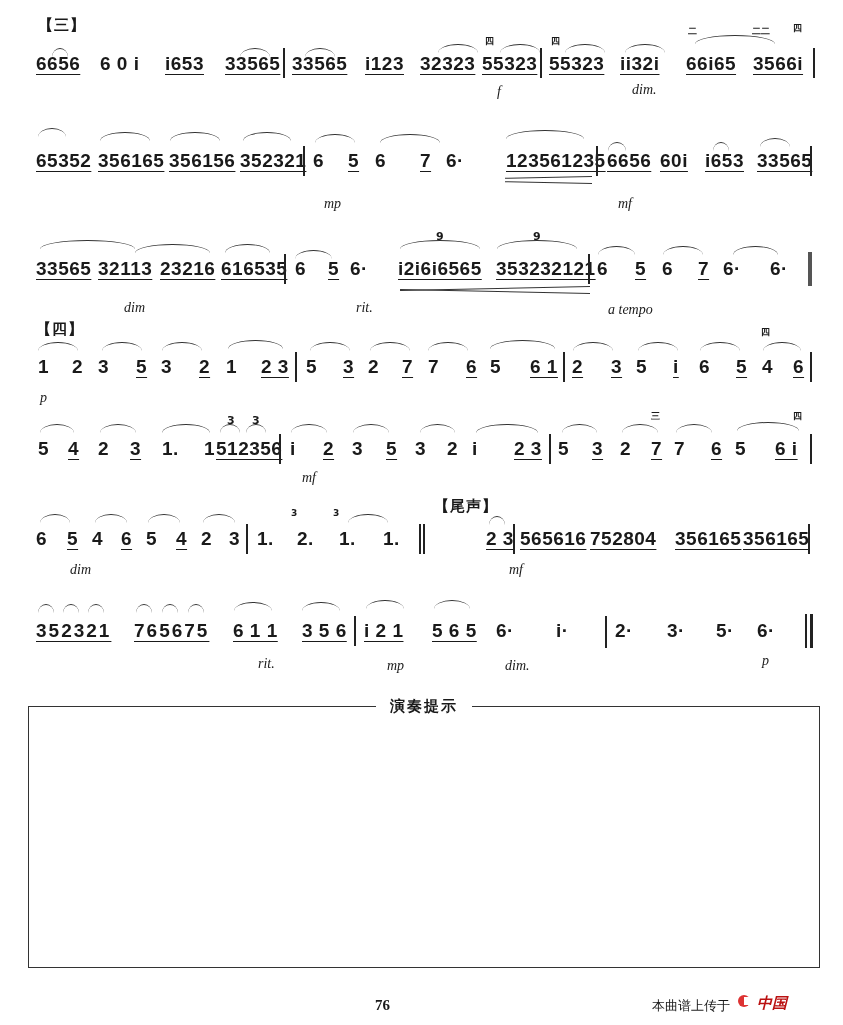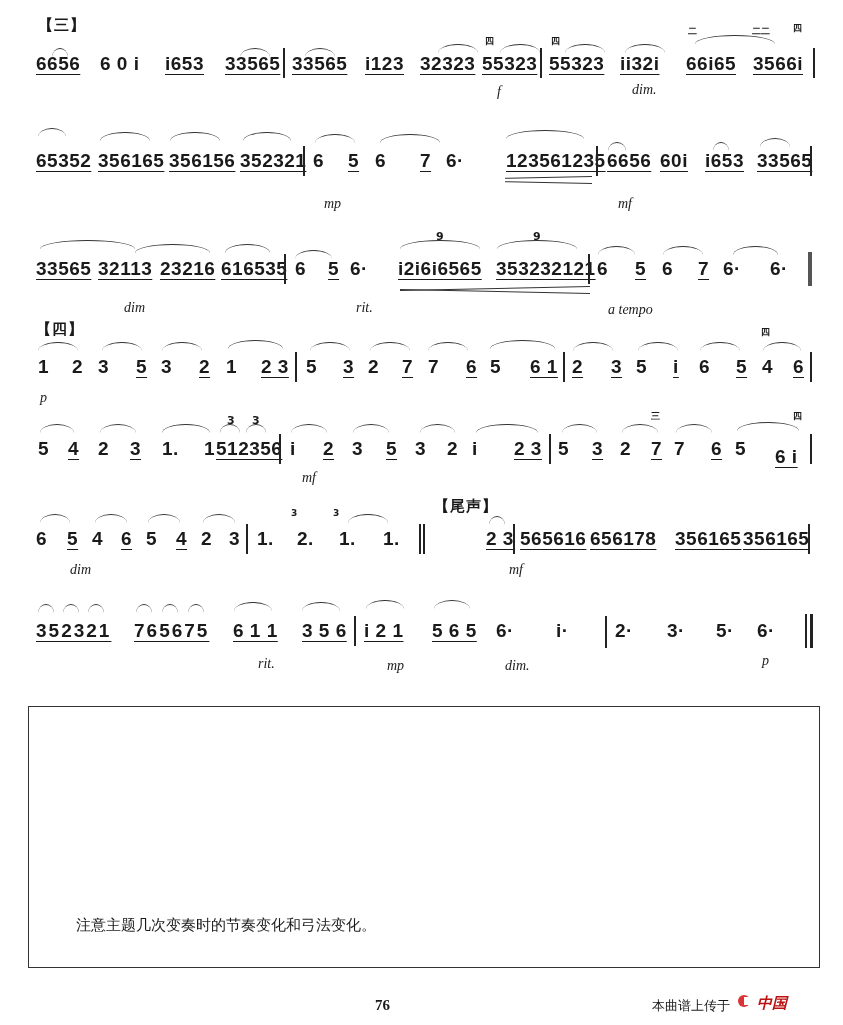--- a/index.html
+++ b/index.html
@@ -232,21 +232,21 @@
   <span class="notes" style="left:472px;top:20px;">i</span>
   <span class="notes ul" style="left:514px;top:20px;">2 3</span>
   <div class="bar" style="left:549px;top:16px;height:30px;"></div>
   <span class="notes" style="left:558px;top:20px;">5</span>
   <span class="notes ul" style="left:592px;top:20px;">3</span>
   <span class="notes" style="left:620px;top:20px;">2</span>
   <span class="notes ul" style="left:651px;top:20px;">7</span>
   <span class="notes" style="left:674px;top:20px;">7</span>
   <span class="notes ul" style="left:711px;top:20px;">6</span>
   <span class="notes" style="left:735px;top:20px;">5</span>
-  <span class="notes ul" style="left:775px;top:28px;">6 i</span>
+  <span class="notes ul" style="left:775px;top:20px;">6 i</span>
   <div class="bar" style="left:810px;top:16px;height:30px;"></div>
 
   <span class="dyn" style="left:302px;top:52px;">mf</span>
 </div>
 
 <div class="staff" style="top:500px;">
   <span class="slur" style="left:40px;top:14px;width:30px;"></span>
   <span class="slur" style="left:95px;top:14px;width:32px;"></span>
   <span class="slur" style="left:148px;top:14px;width:32px;"></span>
   <span class="slur" style="left:203px;top:14px;width:32px;"></span>
@@ -268,21 +268,21 @@
   <span class="notes" style="left:339px;top:28px;">1.</span>
   <span class="notes" style="left:383px;top:28px;">1.</span>
   <div class="bar" style="left:419px;top:24px;height:30px;"></div>
   <div class="bar" style="left:423px;top:24px;height:30px;"></div>
 
   <span class="section-mark" style="left:434px;top:-3px;position:absolute;">【尾声】</span>
   <span class="slur" style="left:489px;top:16px;width:16px;"></span>
   <span class="notes ul" style="left:486px;top:28px;">2 3</span>
   <div class="bar" style="left:513px;top:24px;height:30px;"></div>
   <span class="notes ul" style="left:520px;top:28px;">565616</span>
-  <span class="notes ul" style="left:590px;top:28px;">656178</span>
+  <span class="notes ul" style="left:590px;top:28px;">752804</span>
   <span class="notes ul" style="left:675px;top:28px;">356165</span>
   <span class="notes ul" style="left:743px;top:28px;">356165</span>
   <div class="bar" style="left:808px;top:24px;height:30px;"></div>
 
   <span class="dyn" style="left:70px;top:62px;">dim</span>
   <span class="dyn" style="left:509px;top:62px;">mf</span>
 </div>
 
 <div class="staff" style="top:598px;">
   <span class="slur" style="left:38px;top:6px;width:16px;"></span>
@@ -313,21 +313,23 @@
   <div class="bar" style="left:805px;top:16px;height:34px;"></div>
   <div class="bar" style="left:810px;top:16px;height:34px;width:3px;"></div>
 
   <span class="dyn" style="left:258px;top:58px;">rit.</span>
   <span class="dyn" style="left:387px;top:60px;">mp</span>
   <span class="dyn" style="left:505px;top:60px;">dim.</span>
   <span class="dyn" style="left:762px;top:55px;">p</span>
 </div>
 
 <div class="tips-box">
-  <div class="tips-para" style="top:204px;">注意主题几次变奏时的节奏变化和弓法变化。</div>
+  <div class="tips-title">
+    <span>演奏提示</span>
+  </div>
 </div>
 
 <div class="page-num">76</div>
 <div class="footer-upload">本曲谱上传于</div>
 <div class="footer-logo">
   <span class="logo-mark"></span>
   <span class="logo-text-a">中国</span>
   <span class="logo-text-b">曲谱网</span>
 </div>
 

